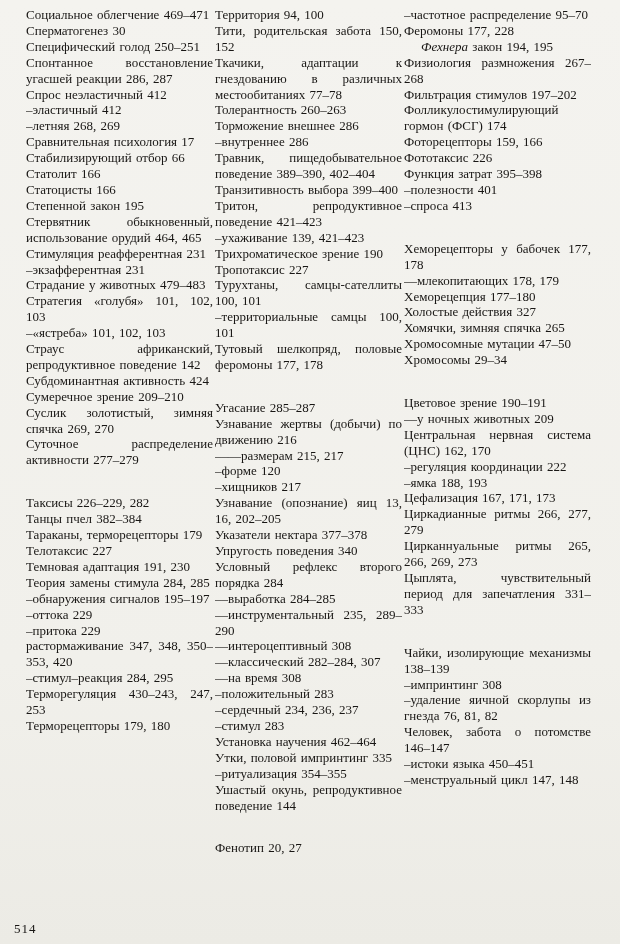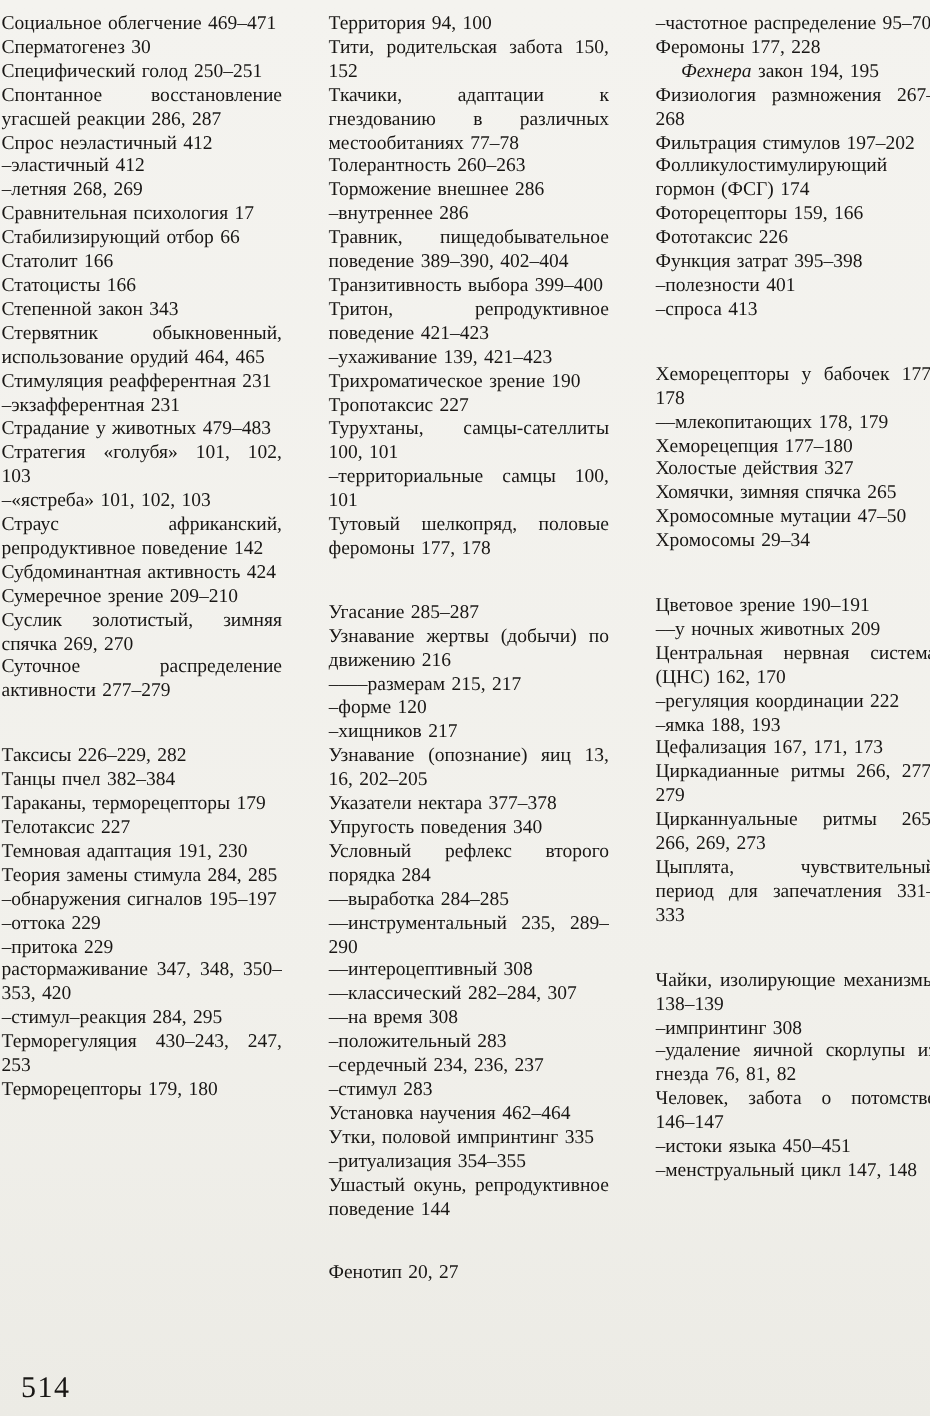--- a/index.html
+++ b/index.html
@@ -16,22 +16,22 @@
     font-family: "Liberation Serif", "DejaVu Serif", serif;
     -webkit-font-smoothing: antialiased;
   }
   .page {
     width: 100%;
     height: 100%;
     position: relative;
   }
   .columns {
     display: flex;
-    gap: 31px;
-    padding: 7px 8px 0 1px;
+    gap: 2px;
+    padding: 7px 8px 0 26px;
     box-sizing: border-box;
   }
   .column {
     flex: 0 0 187px;
     width: 187px;
     height: 912px;
     overflow: hidden;
   }
   .entry {
     font-size: 13px;
@@ -43,42 +43,42 @@
     margin-top: 27px;
   }
   .entry i {
     font-style: italic;
     margin-left: 17px;
   }
   .page-number {
     position: absolute;
     left: 14px;
     bottom: 7px;
-    font-size: 20px;
+    font-size: 13px;
     letter-spacing: 1px;
   }
 </style>
 </head>
 <body>
 
 <div class="page">
   <div class="columns">
     <div class="column">
         <div class="entry">Социальное облегчение 469–471</div>
         <div class="entry">Сперматогенез 30</div>
         <div class="entry">Специфический голод 250–251</div>
         <div class="entry">Спонтанное восстановление угасшей реакции 286, 287</div>
         <div class="entry">Спрос неэластичный 412</div>
         <div class="entry">–эластичный 412</div>
         <div class="entry">–летняя 268, 269</div>
         <div class="entry">Сравнительная психология 17</div>
         <div class="entry">Стабилизирующий отбор 66</div>
         <div class="entry">Статолит 166</div>
         <div class="entry">Статоцисты 166</div>
-        <div class="entry">Степенной закон 343</div>
+        <div class="entry">Степенной закон 195</div>
         <div class="entry">Стервятник обыкновенный, использование орудий 464, 465</div>
         <div class="entry">Стимуляция реафферентная 231</div>
         <div class="entry">–экзафферентная 231</div>
         <div class="entry">Страдание у животных 479–483</div>
         <div class="entry">Стратегия «голубя» 101, 102, 103</div>
         <div class="entry">–«ястреба» 101, 102, 103</div>
         <div class="entry">Страус африканский, репродуктивное поведение 142</div>
         <div class="entry">Субдоминантная активность 424</div>
         <div class="entry">Сумеречное зрение 209–210</div>
         <div class="entry">Суслик золотистый, зимняя спячка 269, 270</div>

